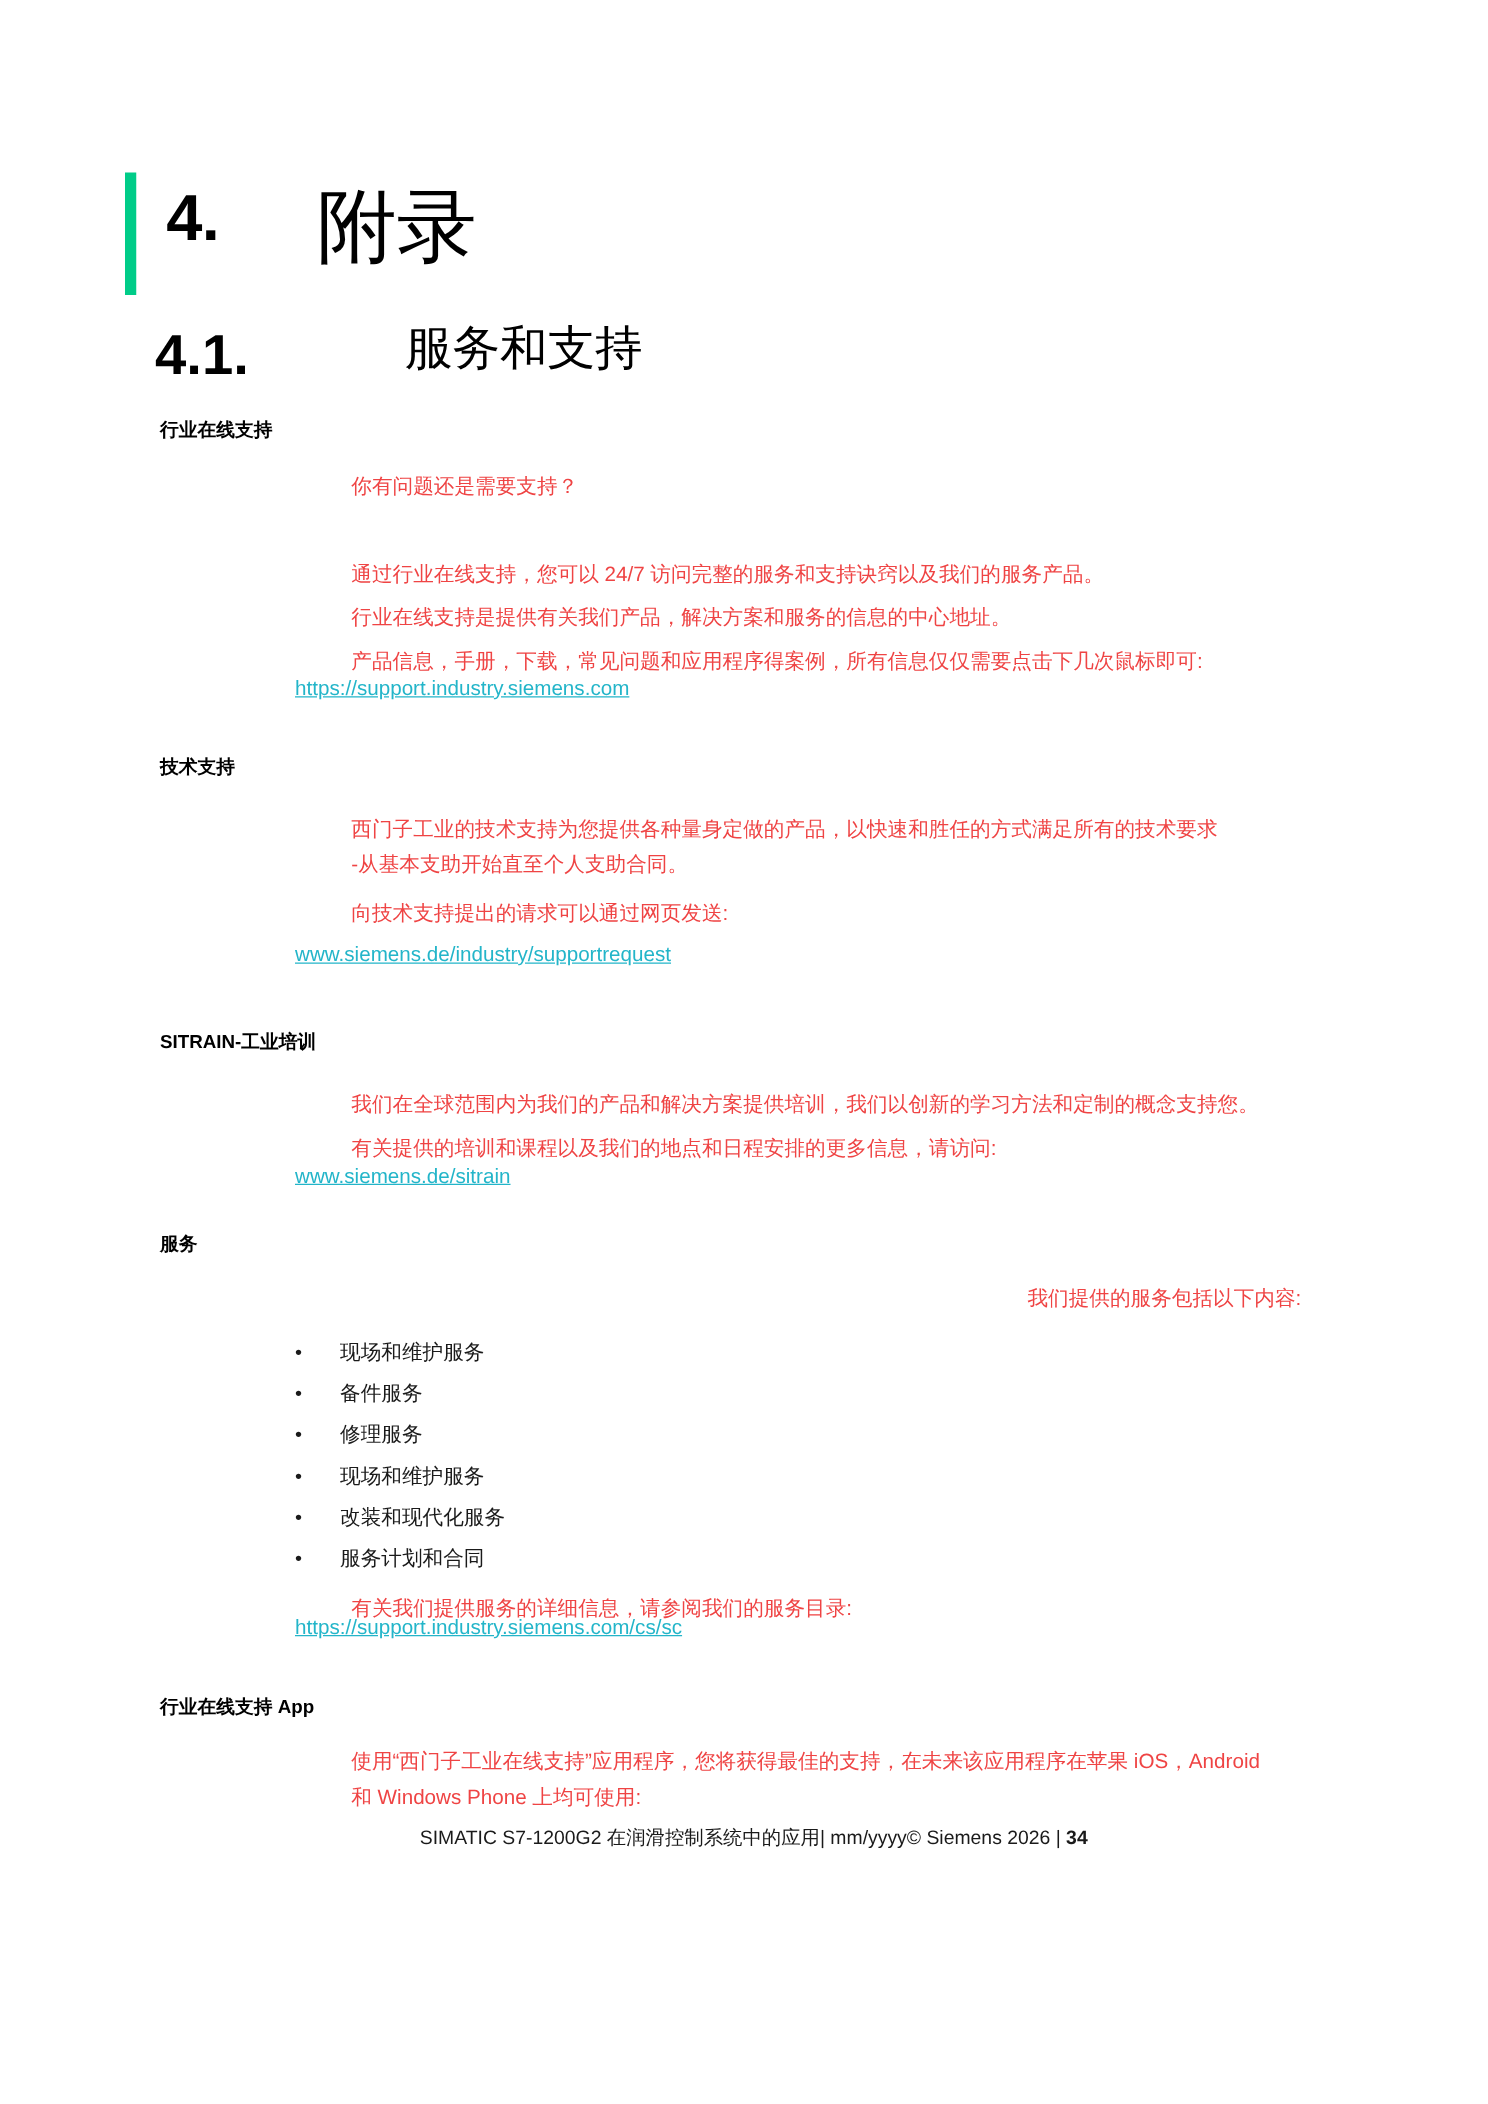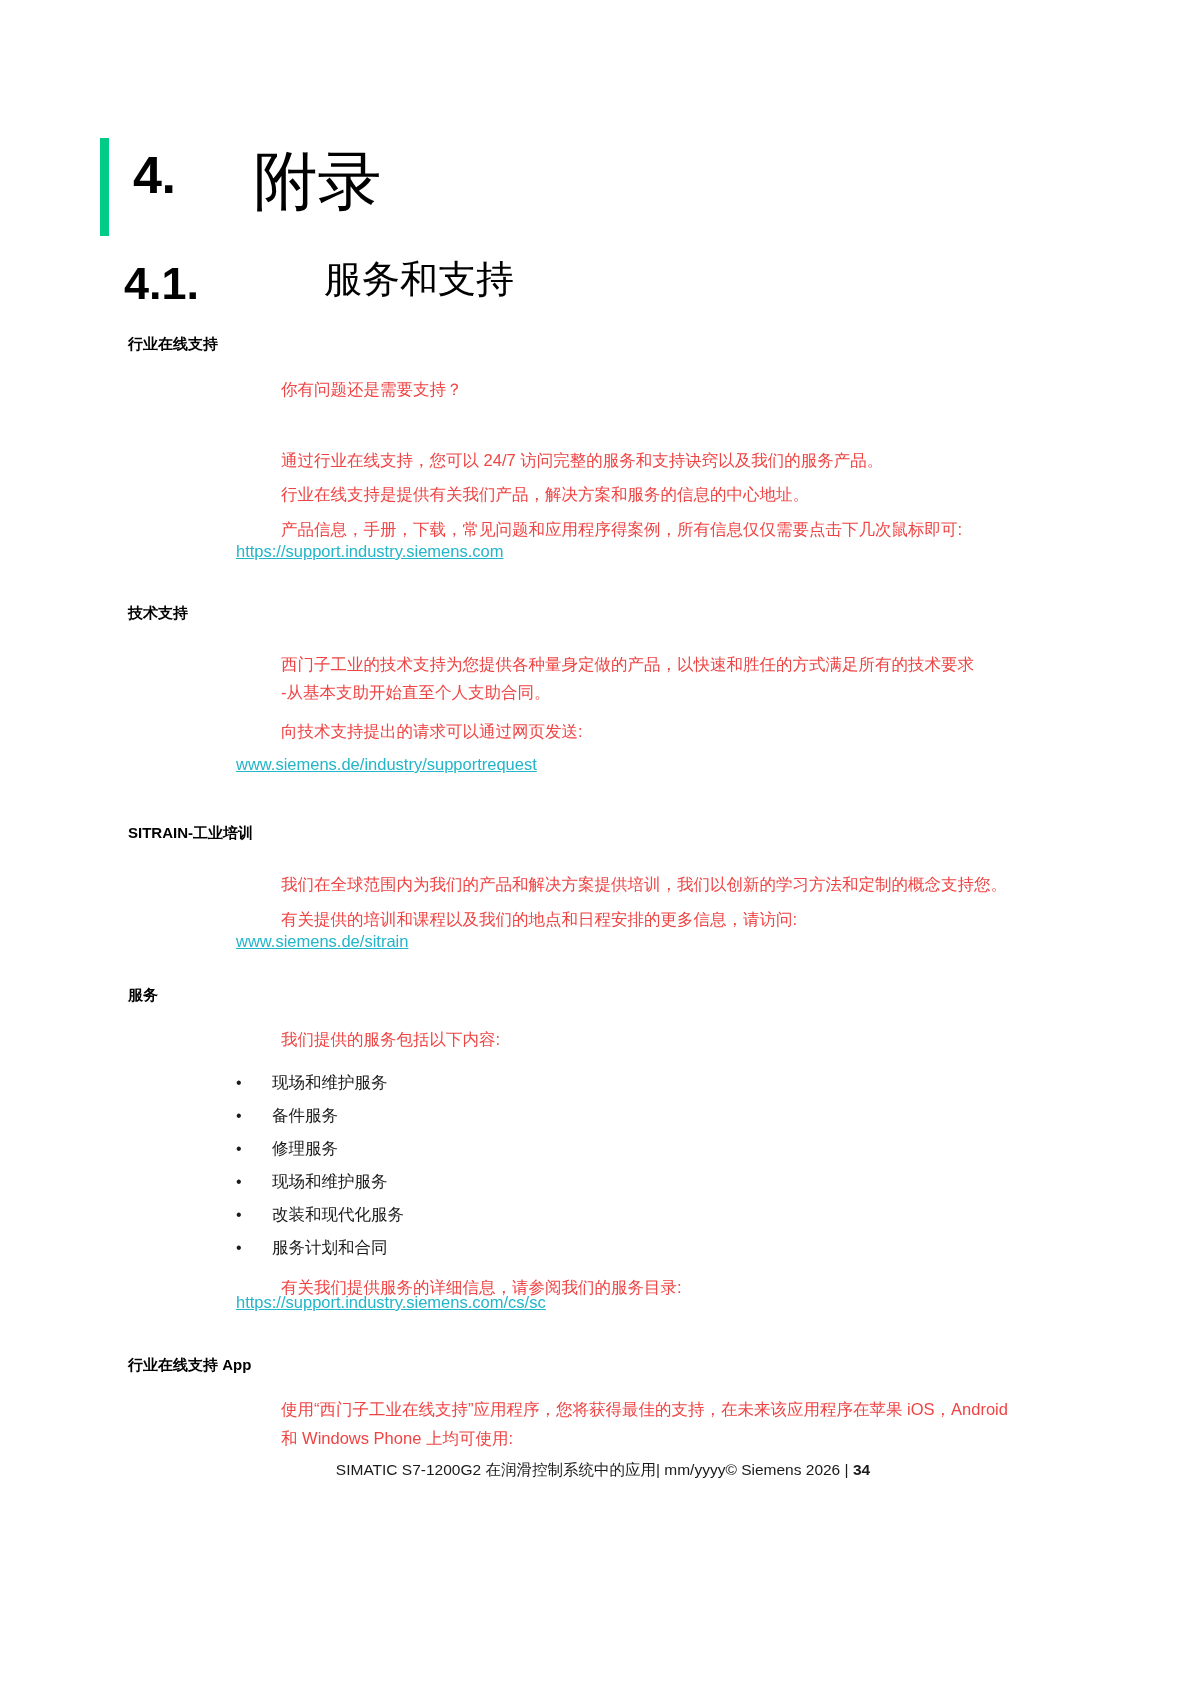--- a/index.html
+++ b/index.html
@@ -193,21 +193,21 @@
     </div>
 
     <div class="sub-head" style="top:498px;">SITRAIN-工业培训</div>
     <div class="para" style="top:545px;">我们在全球范围内为我们的产品和解决方案提供培训，我们以创新的学习方法和定制的概念支持您。</div>
     <div class="para" style="top:580px;">有关提供的培训和课程以及我们的地点和日程安排的更多信息，请访问:</div>
     <div class="link-line" style="top:602px;">
       <span class="link">www.siemens.de/sitrain</span>
     </div>
 
     <div class="sub-head" style="top:660px;">服务</div>
-    <div class="para" style="top:700px;">我们提供的服务包括以下内容:</div>
+    <div class="para" style="top:700px;text-align:right;">我们提供的服务包括以下内容:</div>
     <ul class="bullet-list" style="top:740px;">
       <li class="bullet-item">
         <span class="bullet-dot">•</span>
         <span class="bullet-label">现场和维护服务</span>
       </li>
       <li class="bullet-item">
         <span class="bullet-dot">•</span>
         <span class="bullet-label">备件服务</span>
       </li>
       <li class="bullet-item">

